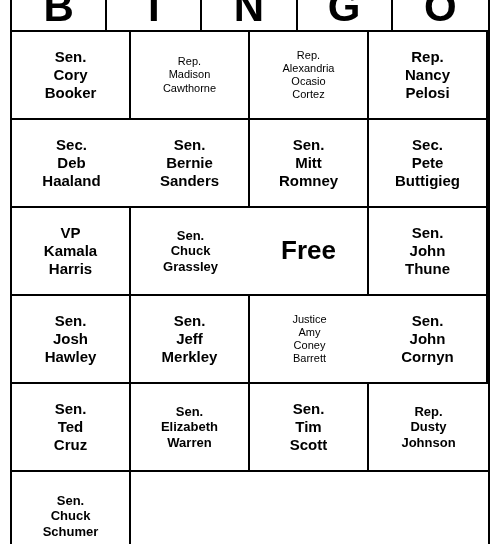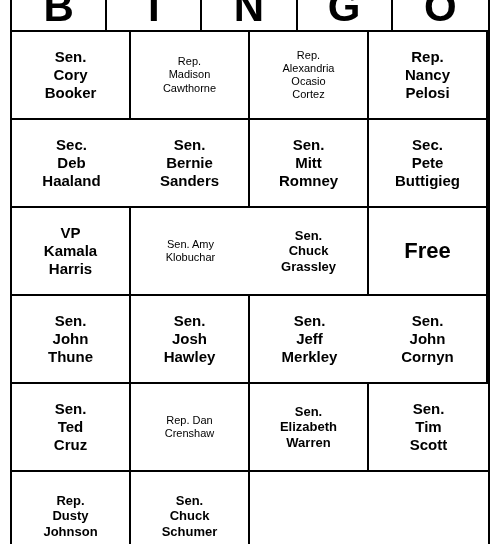--- a/index.html
+++ b/index.html
@@ -82,21 +82,21 @@
       font-size: 13px;
       font-weight: bold;
     }
 
     .cell-small {
       font-size: 11px;
       font-weight: normal;
     }
 
     .cell-free {
-      font-size: 22px;
+      font-size: 26px;
       font-weight: bold;
     }
   </style>
 </head>
 <body>
 
 <div class="bingo-card">
   <div class="bingo-header">
   <div class="bingo-header-cell">B</div>
       <div class="bingo-header-cell">I</div>
@@ -126,45 +126,42 @@
       <div class="bingo-cell">
         <span class="cell-large">Sen.<br>Mitt<br>Romney</span>
       </div>
       <div class="bingo-cell">
         <span class="cell-large">Sec.<br>Pete<br>Buttigieg</span>
       </div>
       <div class="bingo-cell">
         <span class="cell-large">VP<br>Kamala<br>Harris</span>
       </div>
       <div class="bingo-cell">
-        <span class="cell-small">Sen. Amy<br>Klobuchar</span>
-      </div>
-      <div class="bingo-cell">
         <span class="cell-medium">Sen.<br>Chuck<br>Grassley</span>
       </div>
       <div class="bingo-cell">
         <span class="cell-free">Free</span>
       </div>
       <div class="bingo-cell">
         <span class="cell-large">Sen.<br>John<br>Thune</span>
       </div>
       <div class="bingo-cell">
         <span class="cell-large">Sen.<br>Josh<br>Hawley</span>
       </div>
       <div class="bingo-cell">
         <span class="cell-large">Sen.<br>Jeff<br>Merkley</span>
       </div>
       <div class="bingo-cell">
+        <span class="cell-small">Justice<br>Amy<br>Coney<br>Barrett</span>
+      </div>
+      <div class="bingo-cell">
         <span class="cell-large">Sen.<br>John<br>Cornyn</span>
       </div>
       <div class="bingo-cell">
         <span class="cell-large">Sen.<br>Ted<br>Cruz</span>
-      </div>
-      <div class="bingo-cell">
-        <span class="cell-small">Rep. Dan<br>Crenshaw</span>
       </div>
       <div class="bingo-cell">
         <span class="cell-medium">Sen.<br>Elizabeth<br>Warren</span>
       </div>
       <div class="bingo-cell">
         <span class="cell-large">Sen.<br>Tim<br>Scott</span>
       </div>
       <div class="bingo-cell">
         <span class="cell-medium">Rep.<br>Dusty<br>Johnson</span>
       </div>

